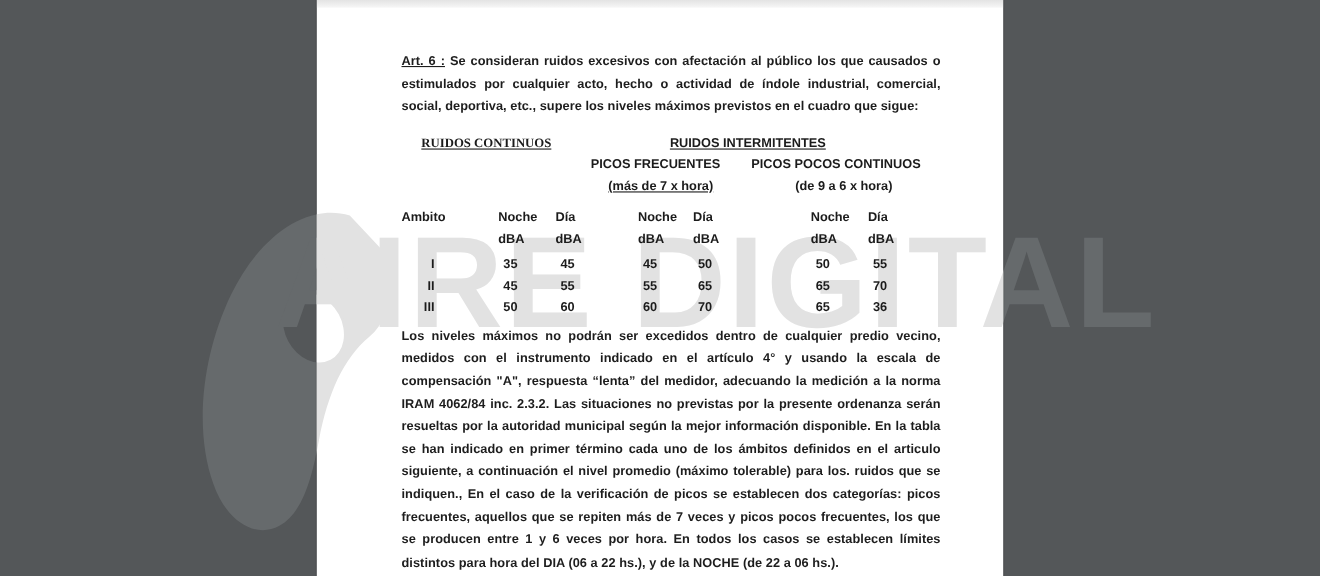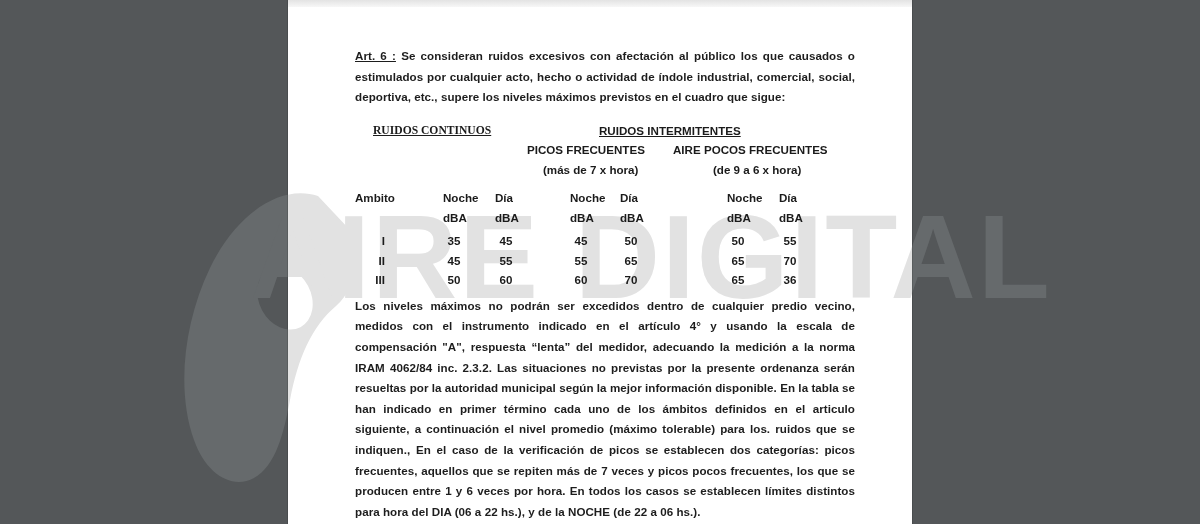--- a/index.html
+++ b/index.html
@@ -61,20 +61,21 @@
   .page .wm-text  { left:-38px;  top:198px; color:#e2e2e2; }
 
   .doc {
     position:relative;
     z-index:3;
     padding:46px 57px 0 67px;
     color:#1b1b1b;
     font-size:11.6px;
     font-weight:700;
     line-height:1.0;
+    margin-left:10px;
   }
 
   .para {
     text-align:justify;
     font-size:11.6px;
     font-weight:700;
     line-height:20.6px;
     color:#1d1d1d;
     letter-spacing:0.05px;
   }
@@ -97,21 +98,21 @@
   .c-d1    { left:140px; }
   .c-n2    { left:215px; }
   .c-d2    { left:265px; }
   .c-n3    { left:372px; }
   .c-d3    { left:424px; }
 
   .h-cont  { left:18px;font-family:Liberation Serif, serif; }
   .h-inter { left:244px; }
   .h-pf    { left:172px; }
   .h-ppf   { left:318px; }
-  .h-pf2   { left:188px; }
+  .h-pf2   { left:188px;text-decoration:underline; }
   .h-ppf2  { left:358px; }
 
   .num { text-align:center; width:22px; }
   .n-amb { left:0px; width:30px; text-align:right; }
   .n-n1  { left:88px; }
   .n-d1  { left:140px; }
   .n-n2  { left:215px; }
   .n-d2  { left:265px; }
   .n-n3  { left:372px; }
   .n-d3  { left:424px; }
@@ -152,21 +153,21 @@
 
       <div class="tbl">
 
         <div class="tbl-row">
           <span class="cell h-cont u">RUIDOS CONTINUOS</span>
           <span class="cell h-inter u">RUIDOS INTERMITENTES </span>
         </div>
 
         <div class="tbl-row">
           <span class="cell h-pf">PICOS FRECUENTES</span>
-          <span class="cell h-ppf">AIRE POCOS FRECUENTES</span>
+          <span class="cell h-ppf">PICOS POCOS CONTINUOS</span>
         </div>
 
         <div class="tbl-row">
           <span class="cell h-pf2">(más de 7 x hora)</span>
           <span class="cell h-ppf2">(de 9 a 6 x hora)</span>
         </div>
 
         <div class="spacer-sm"></div>
 
         <div class="tbl-row">

